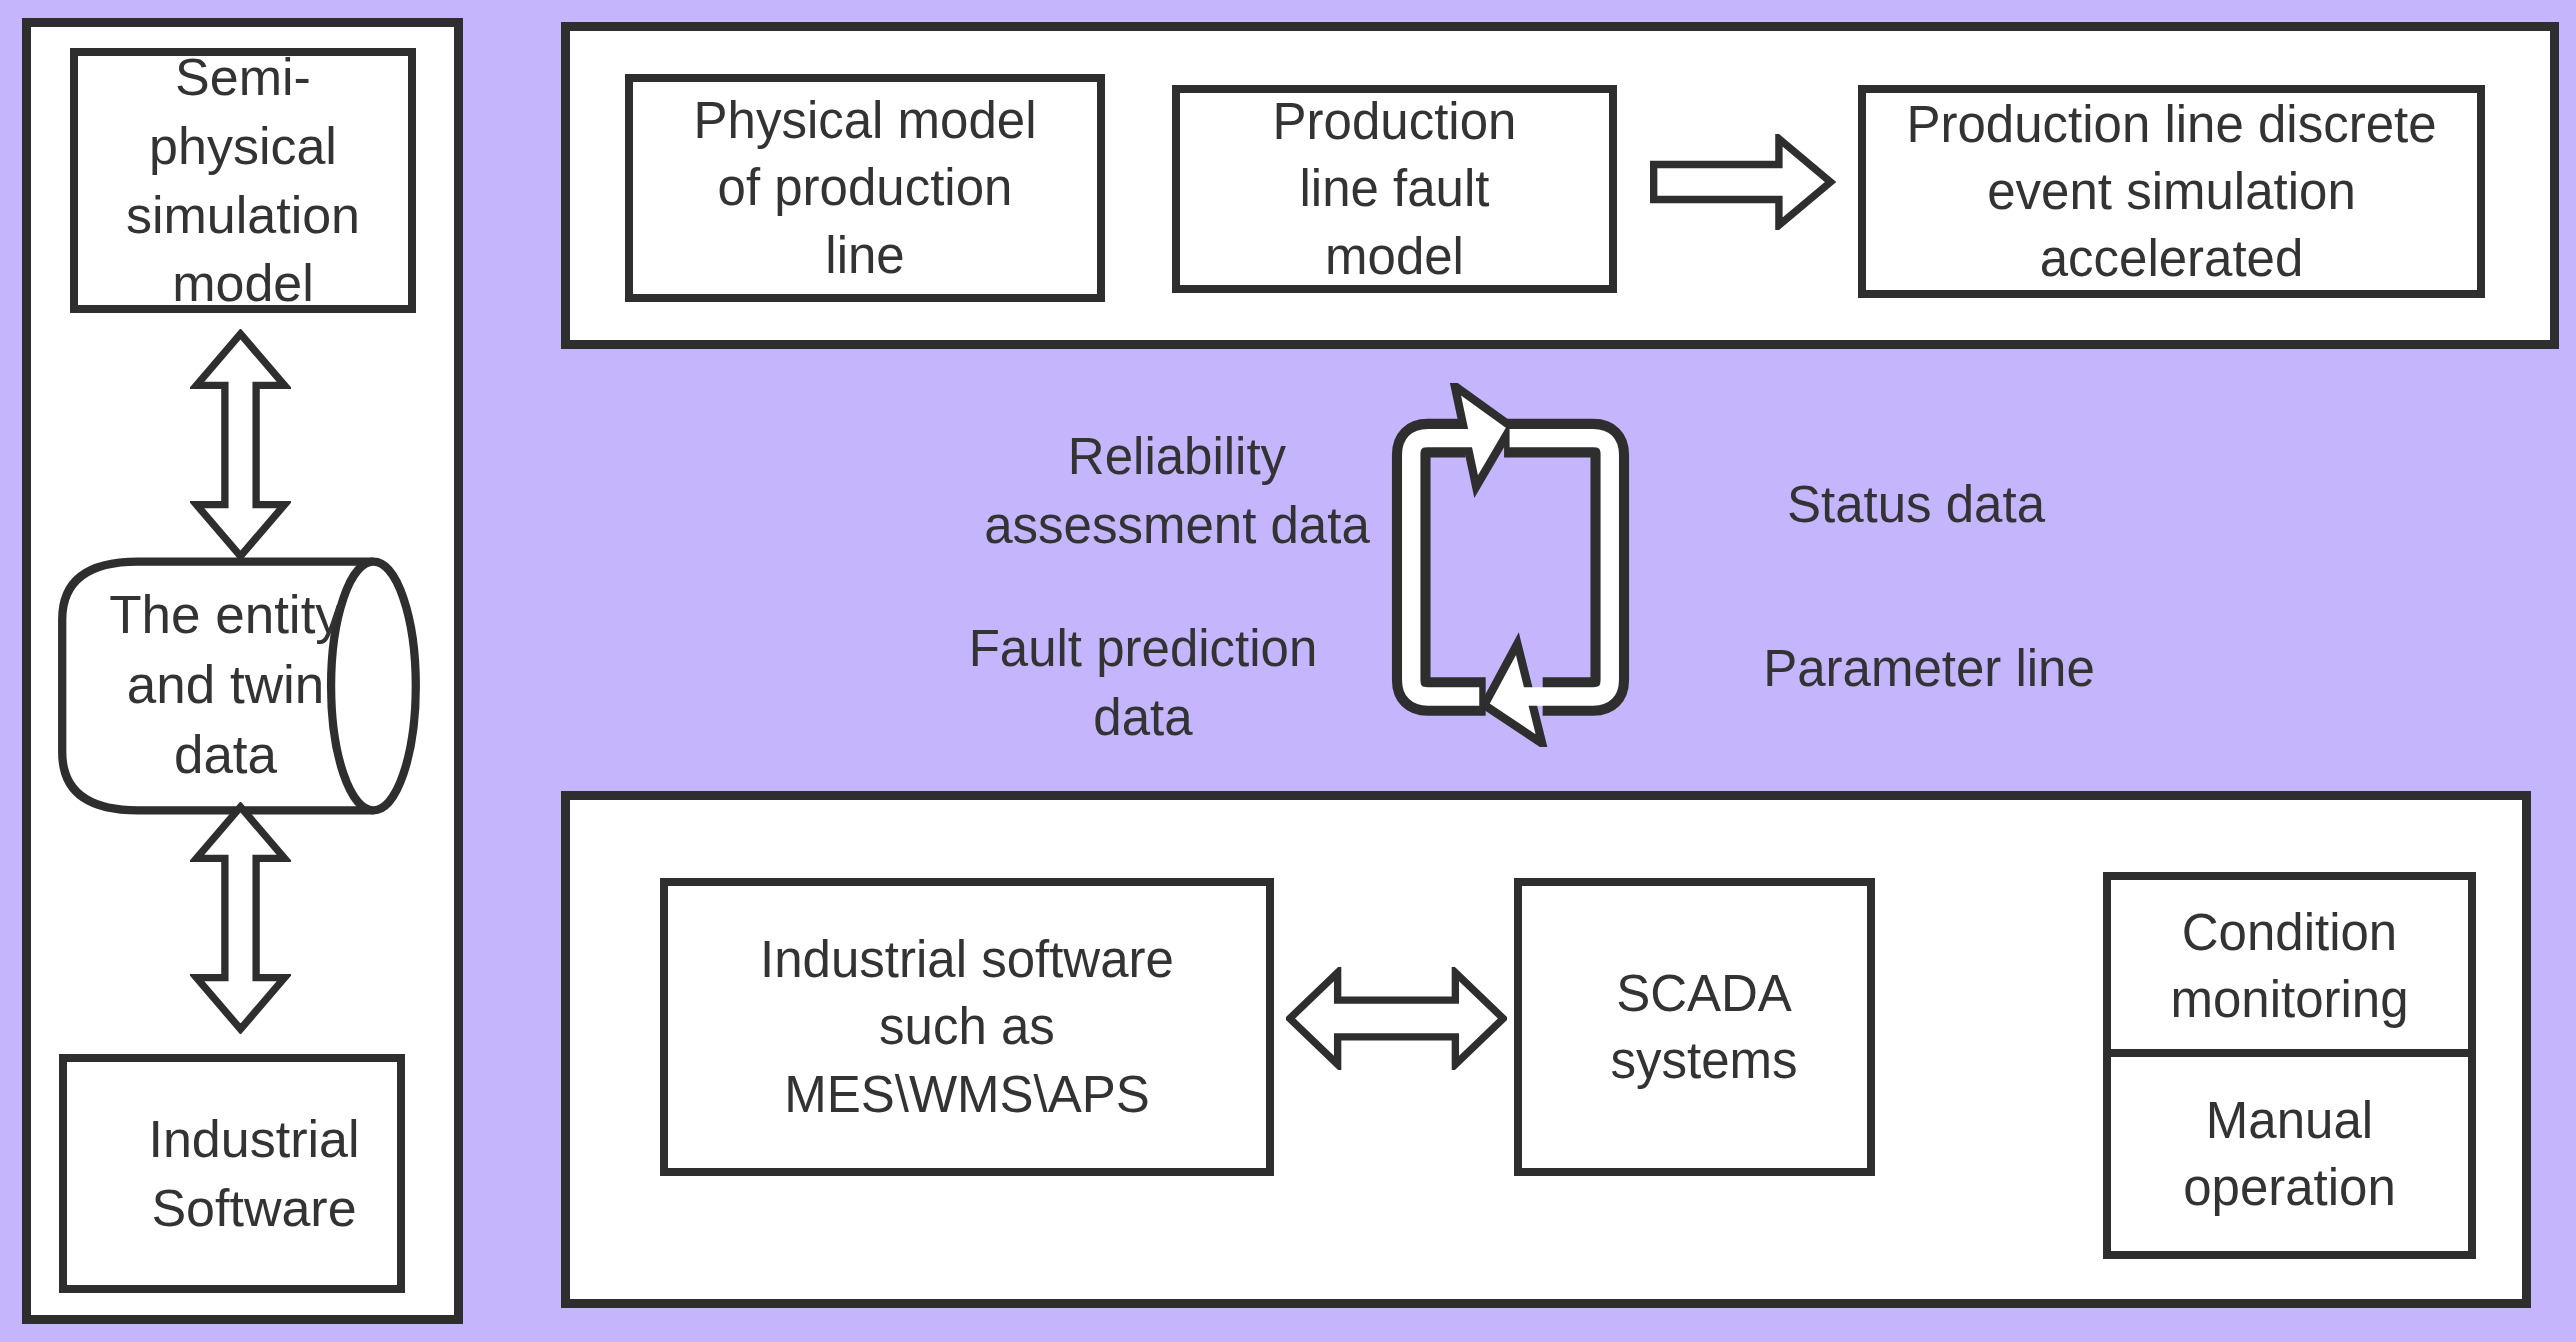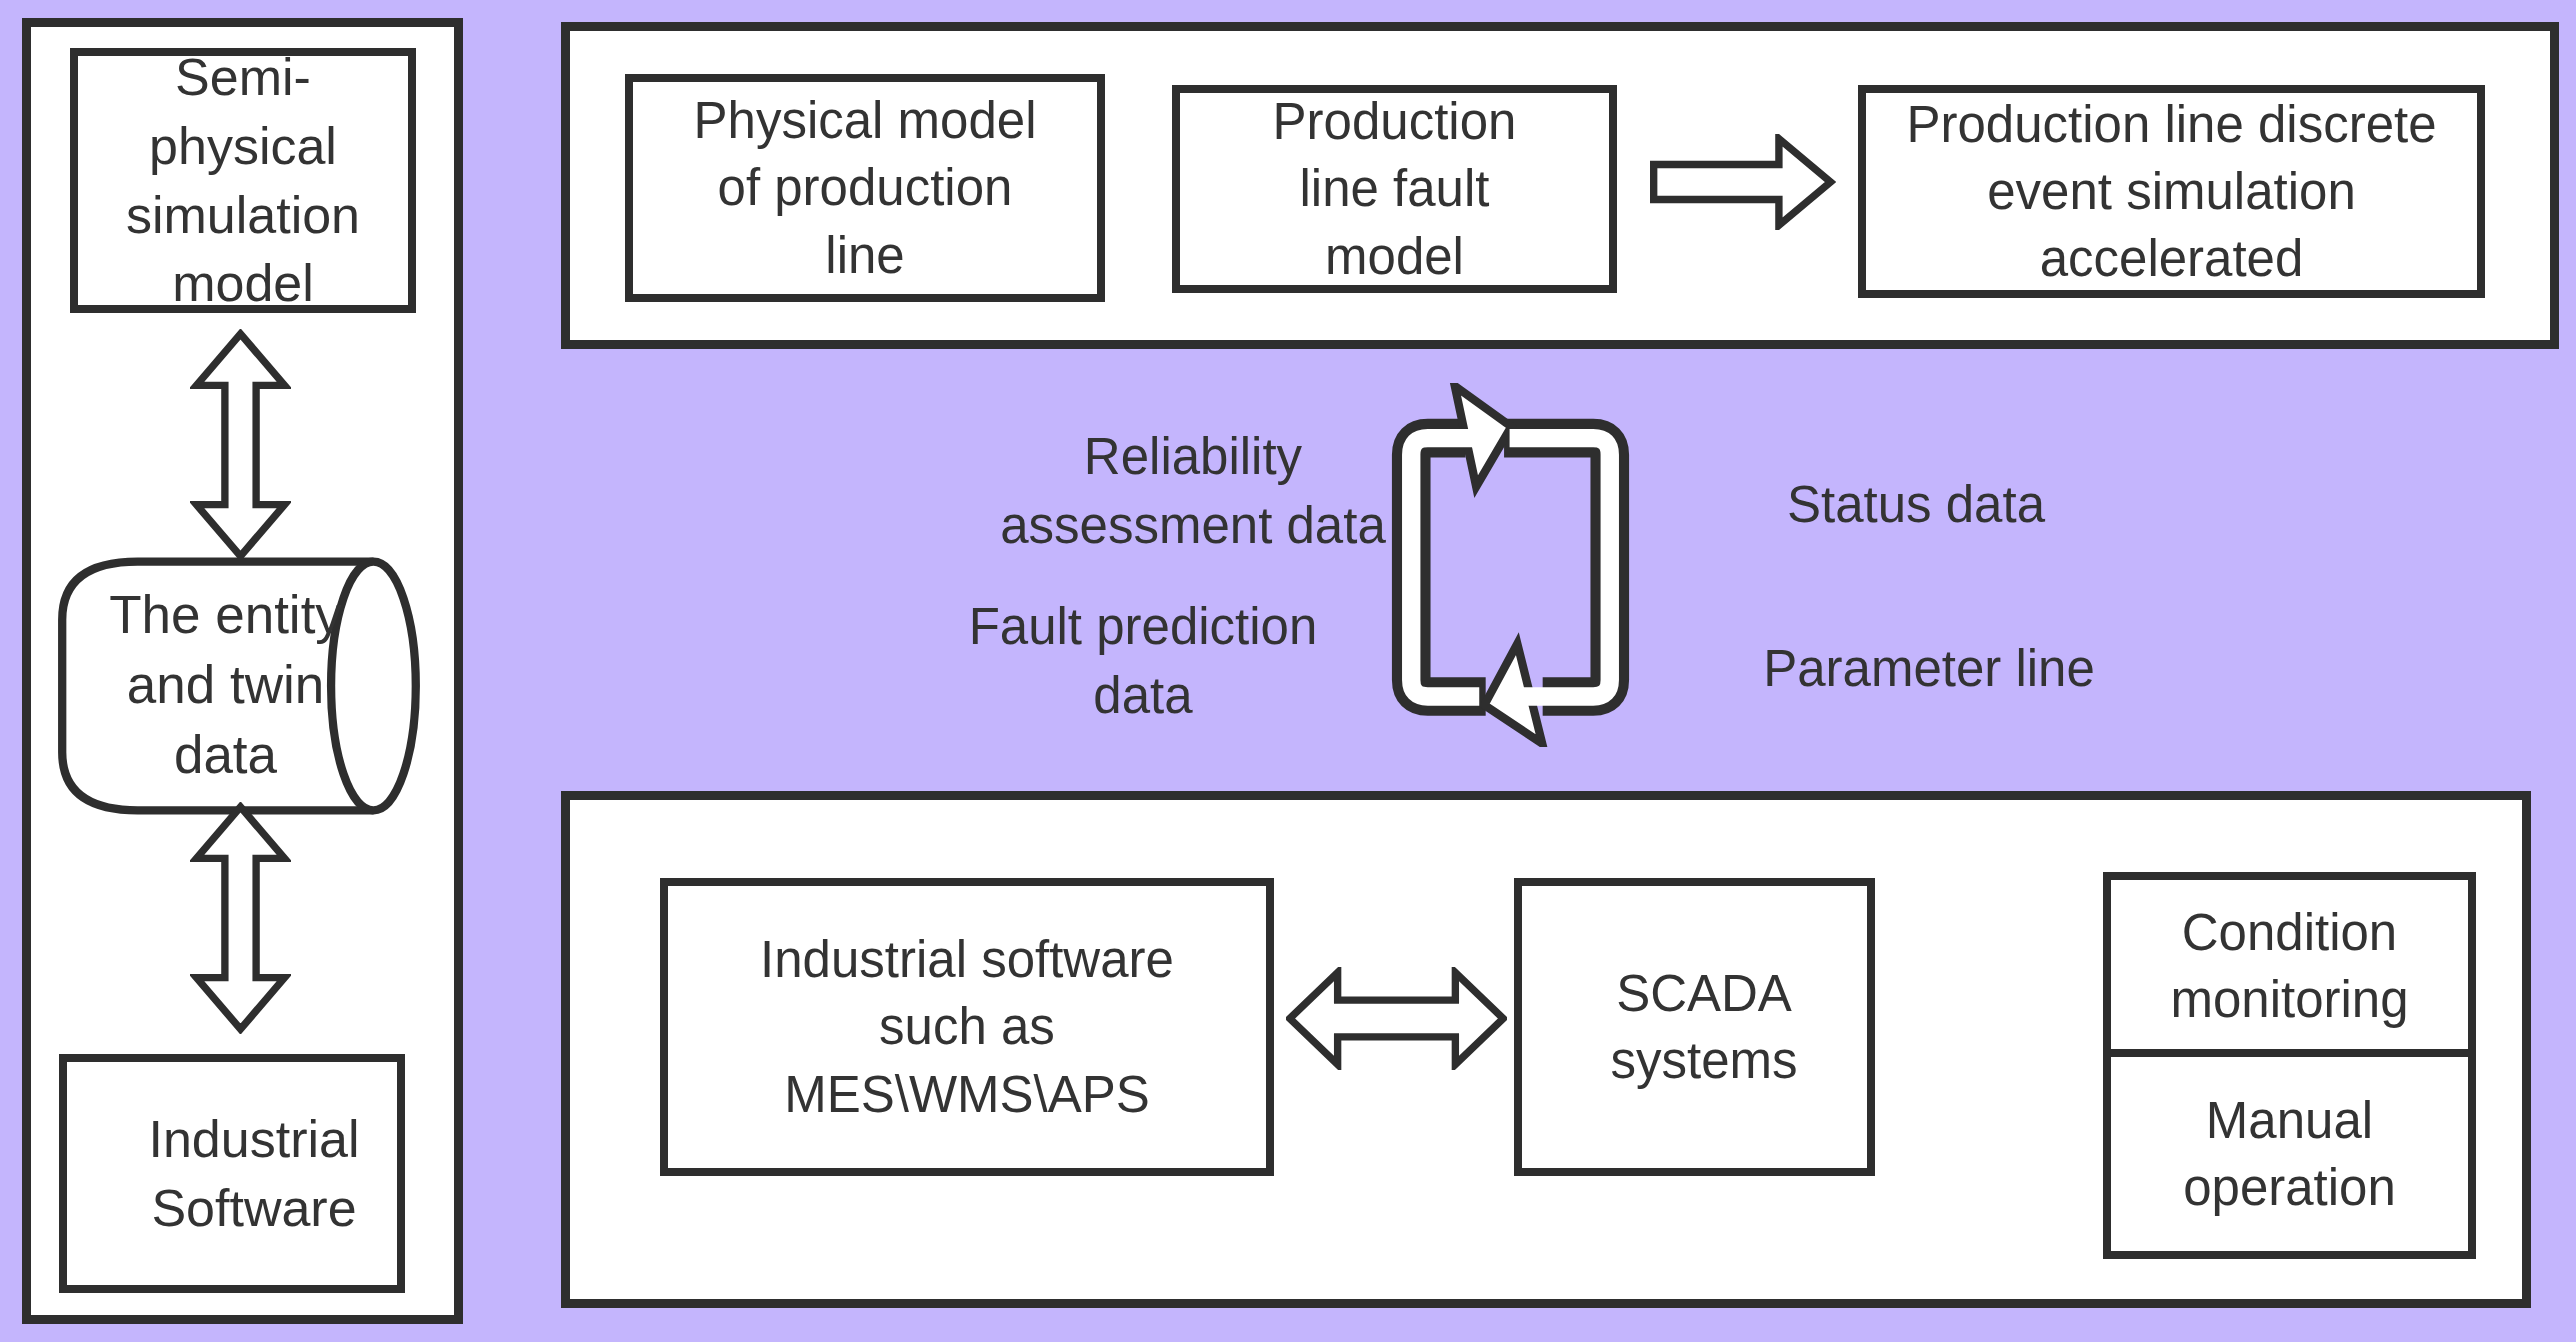--- a/index.html
+++ b/index.html
@@ -96,24 +96,24 @@
 model</div>
 
   <svg class="abs" style="left:1650px; top:134px;" width="186" height="96" viewBox="0 0 202 104">
     <polygon points="4,33 140,33 140,5 196,52 140,99 140,71 4,71" fill="#ffffff" stroke="#2e2e2e" stroke-width="8" stroke-linejoin="miter"></polygon>
   </svg>
 
   <div class="abs box" style="left:1858px; top:85px; width:627px; height:213px;">Production line discrete
 event simulation
 accelerated</div>
 
-  <div class="abs label" style="left:1177px; top:492px;margin-left:16px;">Reliability
+  <div class="abs label" style="left:1177px; top:492px;">Reliability
 assessment data</div>
 
-  <div class="abs label" style="left:1143px; top:662px;">Fault prediction
+  <div class="abs label" style="left:1143px; top:684px;">Fault prediction
 data</div>
 
   <div class="abs label" style="left:1896px; top:505px;margin-left:20px;">Status data</div>
 
   <div class="abs label" style="left:1929px; top:669px;">Parameter line</div>
 
   <svg class="abs" style="left:1391px; top:383px;" width="239" height="364" viewBox="0 0 260 396">
 
     <path d="M 81 60 H 40 Q 22 60 22 78 V 323 Q 22 341 40 341 H 103" fill="none" stroke="#2e2e2e" stroke-width="42"></path>
     <path d="M 123 60 H 220 Q 238 60 238 78 V 323 Q 238 341 220 341 H 165" fill="none" stroke="#2e2e2e" stroke-width="42"></path>

